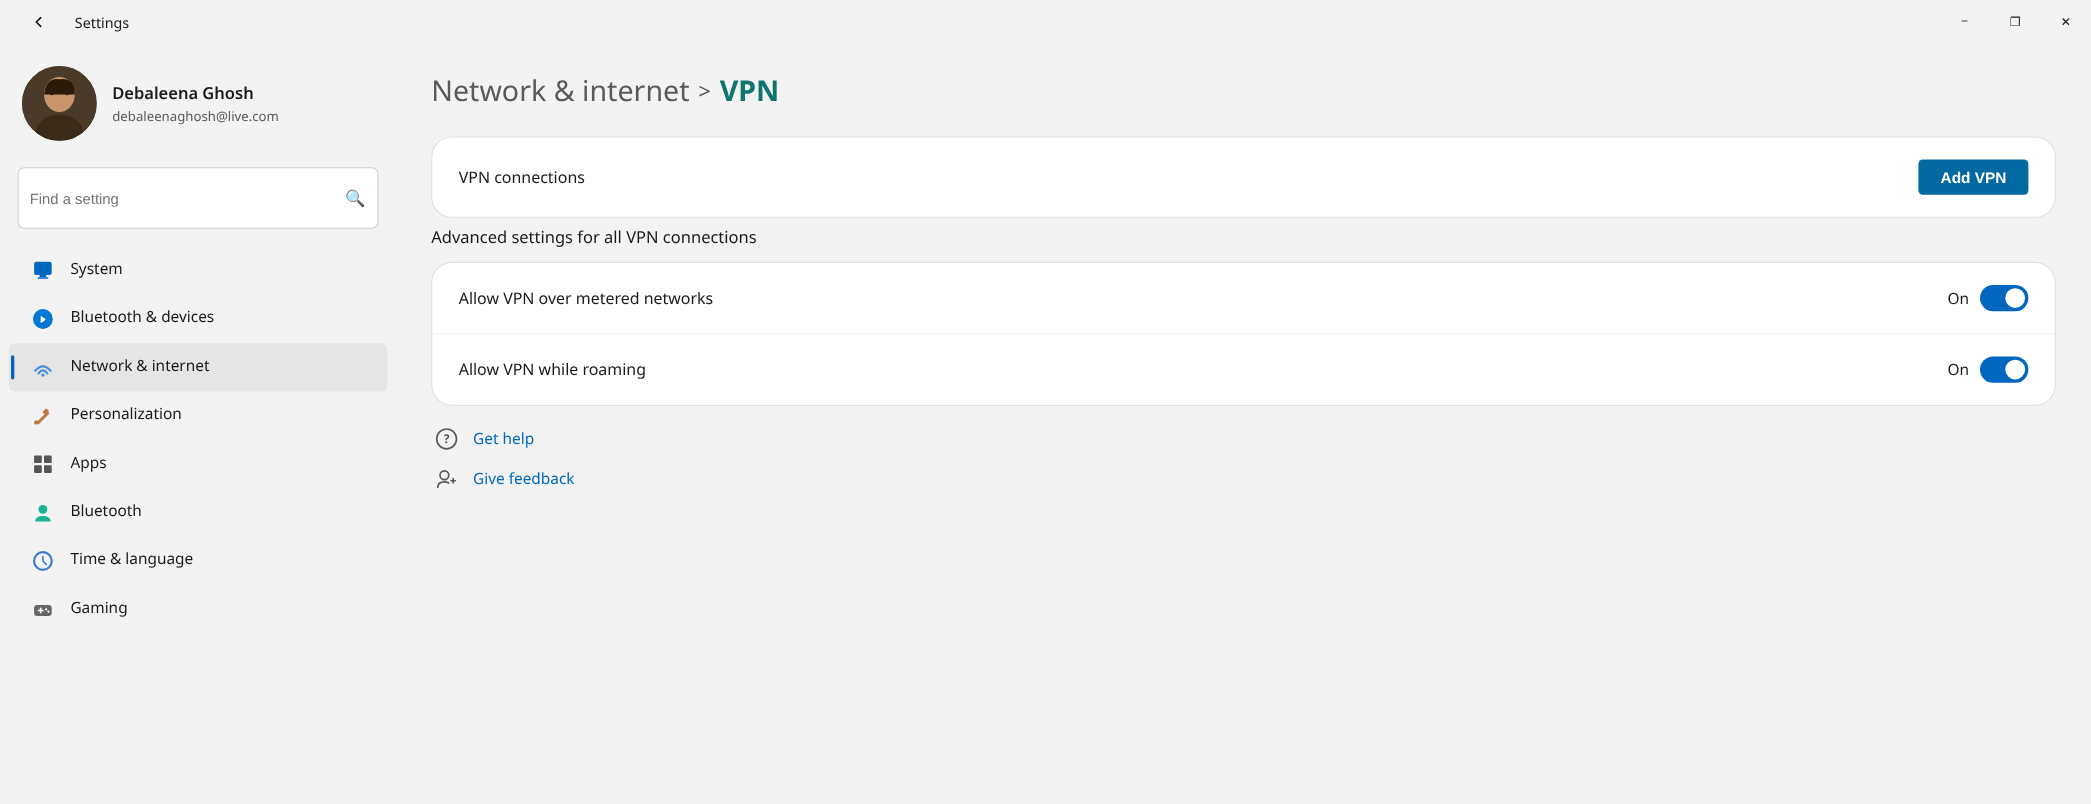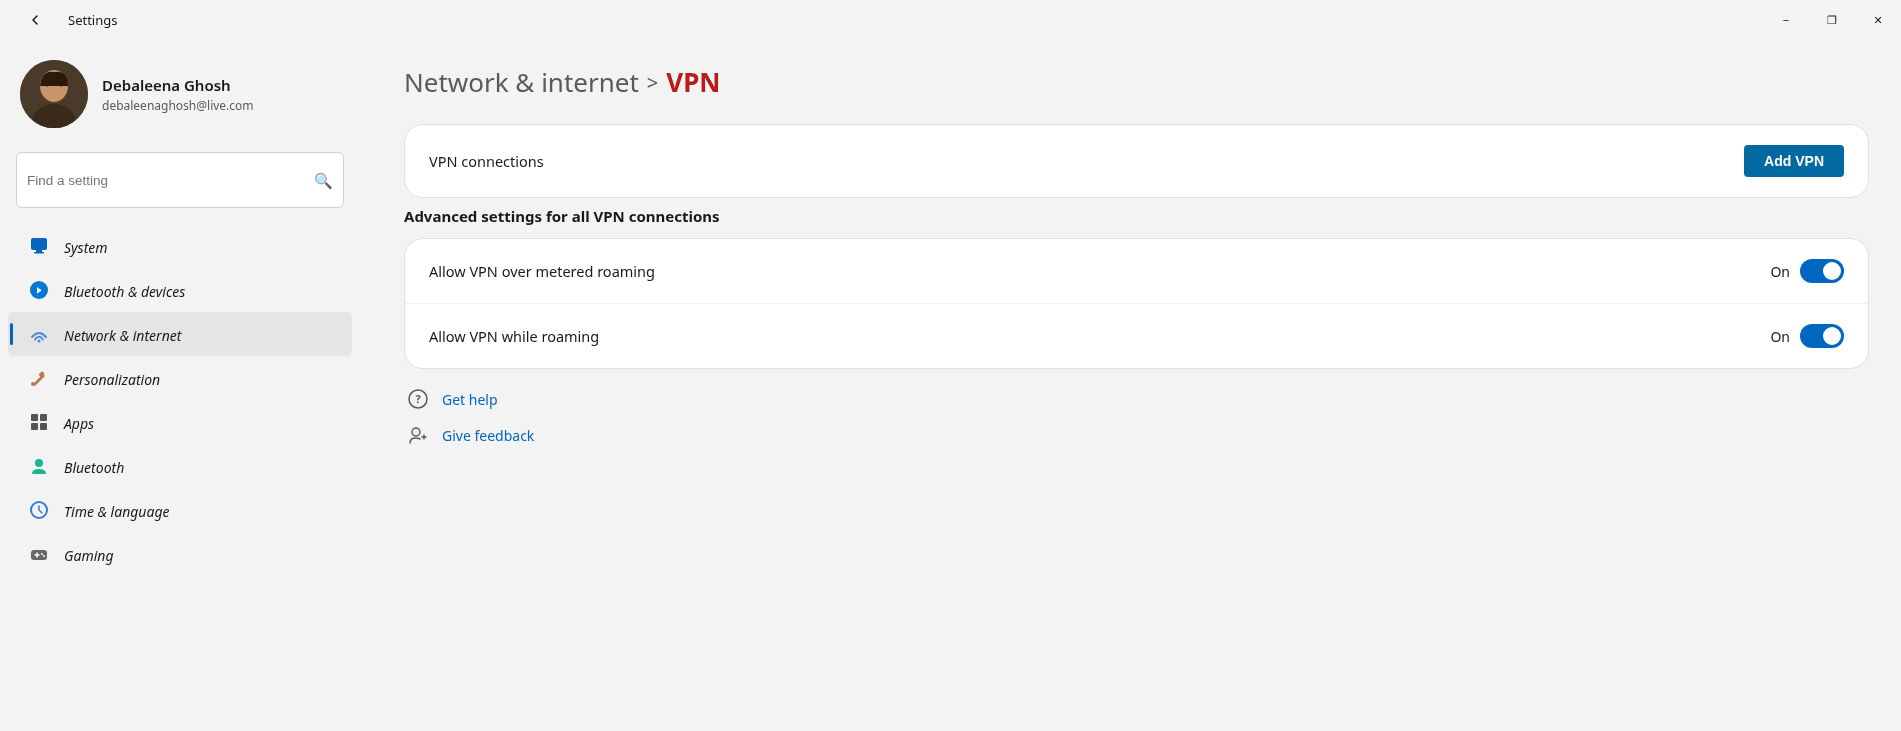--- a/index.html
+++ b/index.html
@@ -49,21 +49,20 @@
       background: transparent;
       border: none;
       transition: background 0.1s;
     }
 
     
     .app-body {
       display: flex;
       flex: 1;
       overflow: hidden;
-      gap: 12px;
     }
 
     
     .sidebar {
       width: 360px;
       flex-shrink: 0;
       background: #f3f3f3;
       display: flex;
       flex-direction: column;
       overflow-y: auto;
@@ -118,30 +117,29 @@
       color: #666;
       background: transparent;
     }
     .search-icon {
       color: #666;
       font-size: 15px;
     }
 
     .nav-item {
       display: flex;
-      align-items: flex-end;
+      align-items: flex-start;
       gap: 14px;
       padding: 11px 16px 11px 20px;
       cursor: pointer;
       border-radius: 6px;
       margin: 0 8px;
       position: relative;
       font-size: 14px;
       color: #1a1a1a;
-      font-style: italic;
     }
     .nav-item.active {
       background: #e5e5e5;
     }
     .nav-item.active::before {
       content: '';
       position: absolute;
       left: 2px;
       top: 25%;
       height: 50%;
@@ -177,21 +175,21 @@
       color: #5a5a5a;
       font-weight: 400;
     }
     .breadcrumb-sep {
       font-size: 20px;
       color: #5a5a5a;
     }
     .breadcrumb-current {
       font-size: 26px;
       font-weight: 700;
-      color: #b91c1c;
+      color: #0f766e;
     }
 
     .card {
       background: white;
       border-radius: 19px;
       border: 1px solid #e0e0e0;
     }
     .card-row {
       display: flex;
       align-items: center;
@@ -214,21 +212,21 @@
       border-radius: 4px;
       padding: 8px 20px;
       font-size: 14px;
       font-weight: 600;
       cursor: pointer;
       white-space: nowrap;
     }
 
     .section-title {
       font-size: 15px;
-      font-weight: 700;
+      font-weight: 400;
       color: #1a1a1a;
       margin: 8px 0 12px 0;
     }
 
     .toggle-container {
       display: flex;
       align-items: center;
       gap: 10px;
     }
     .toggle-label {
@@ -437,21 +435,21 @@
         <span class="card-label">VPN connections</span>
         <button class="add-vpn-btn">Add VPN</button>
       </div>
     </div>
 
     <div class="section-title">Advanced settings for all VPN connections</div>
 
     <div class="card">
 
       <div class="card-row">
-        <span class="card-label">Allow VPN over metered roaming</span>
+        <span class="card-label">Allow VPN over metered networks</span>
         <div class="toggle-container">
           <span class="toggle-label">On</span>
           <div class="toggle">
             <div class="toggle-track">
               <div class="toggle-thumb"></div>
             </div>
           </div>
         </div>
       </div>
 

